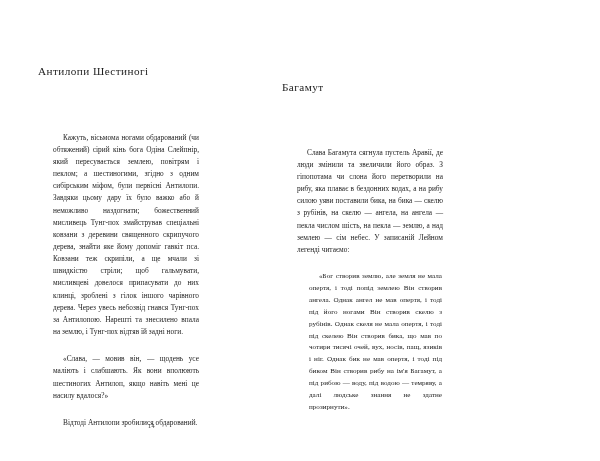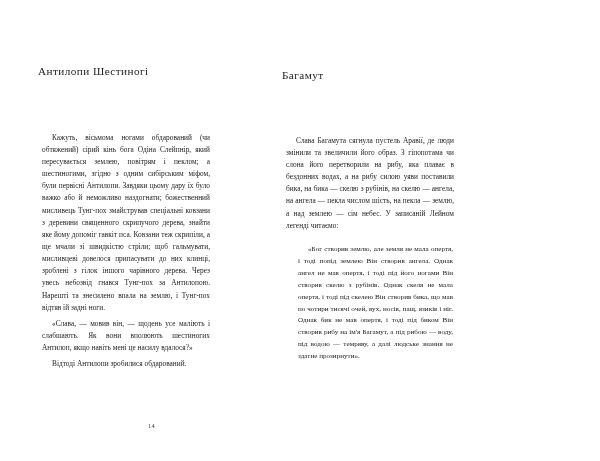--- a/index.html
+++ b/index.html
@@ -22,42 +22,42 @@
     display: flex;
   }
   .page {
     position: relative;
     width: 300px;
     height: 461px;
     background: #ffffff;
     box-sizing: border-box;
   }
   .page-left  { padding: 0 34px 0 38px; }
-  .page-right { padding: 4px 38px 0 34px; }
+  .page-right { padding: 16px 38px 0 34px; }
 
   .chapter-title {
     margin: 0;
     padding-top: 64px;
     font-size: 11.2px;
     font-weight: normal;
     letter-spacing: 0.45px;
     color: #1d1d1d;
     line-height: 1.3;
     white-space: nowrap;
   }
 
   .body-block {
     margin-top: 53px;
   }
   .page-right .body-block {
     margin-top: 52px;
   }
 
   p.para {
-    margin: 4px;
+    margin: 15px;
     font-size: 7.35px;
     line-height: 12.15px;
     text-align: justify;
     text-justify: inter-word;
     color: #222222;
     hyphens: manual;
     letter-spacing: 0.01px;
   }
   p.indent { text-indent: 10px; }
 

